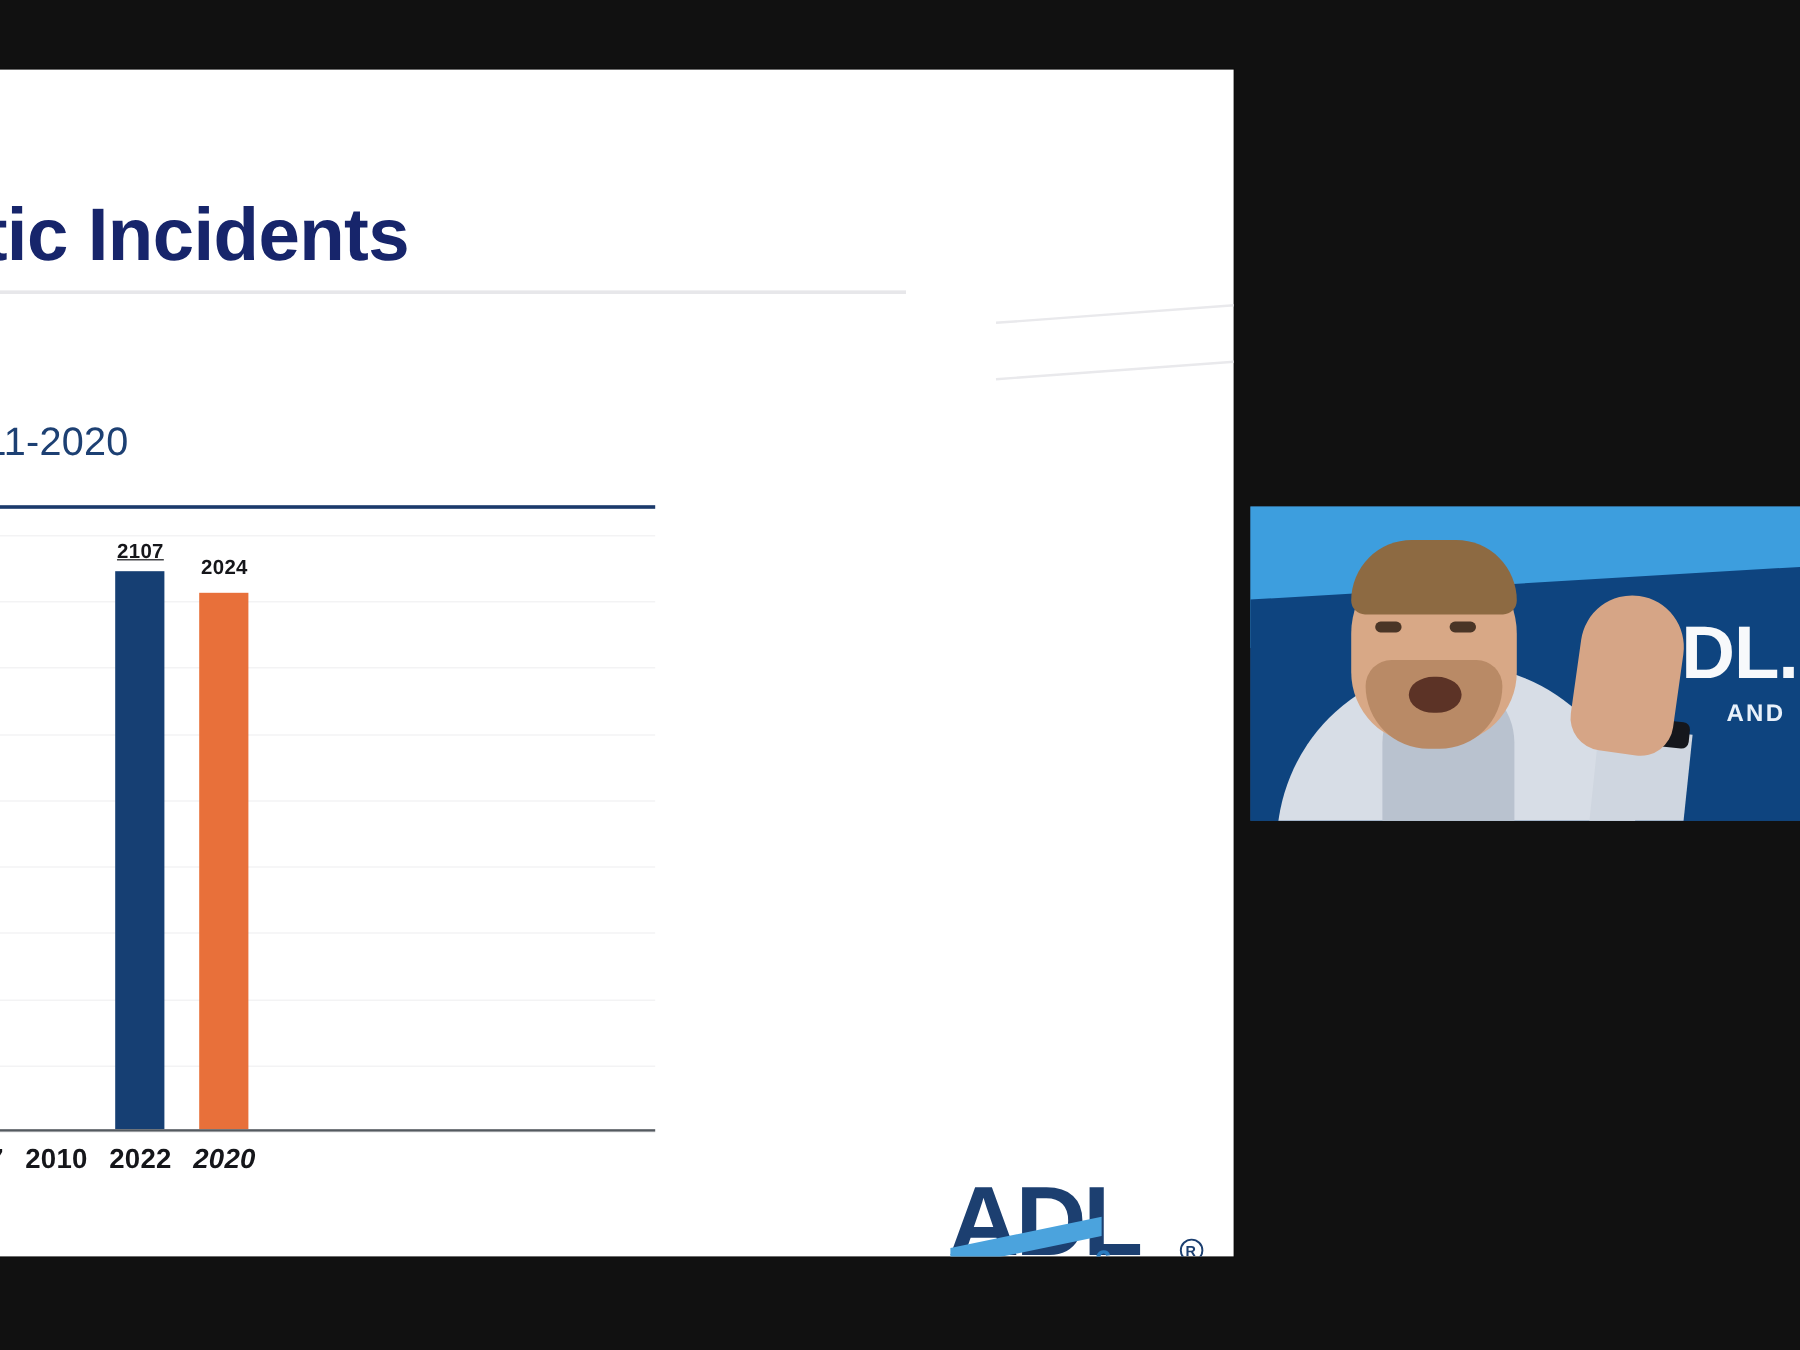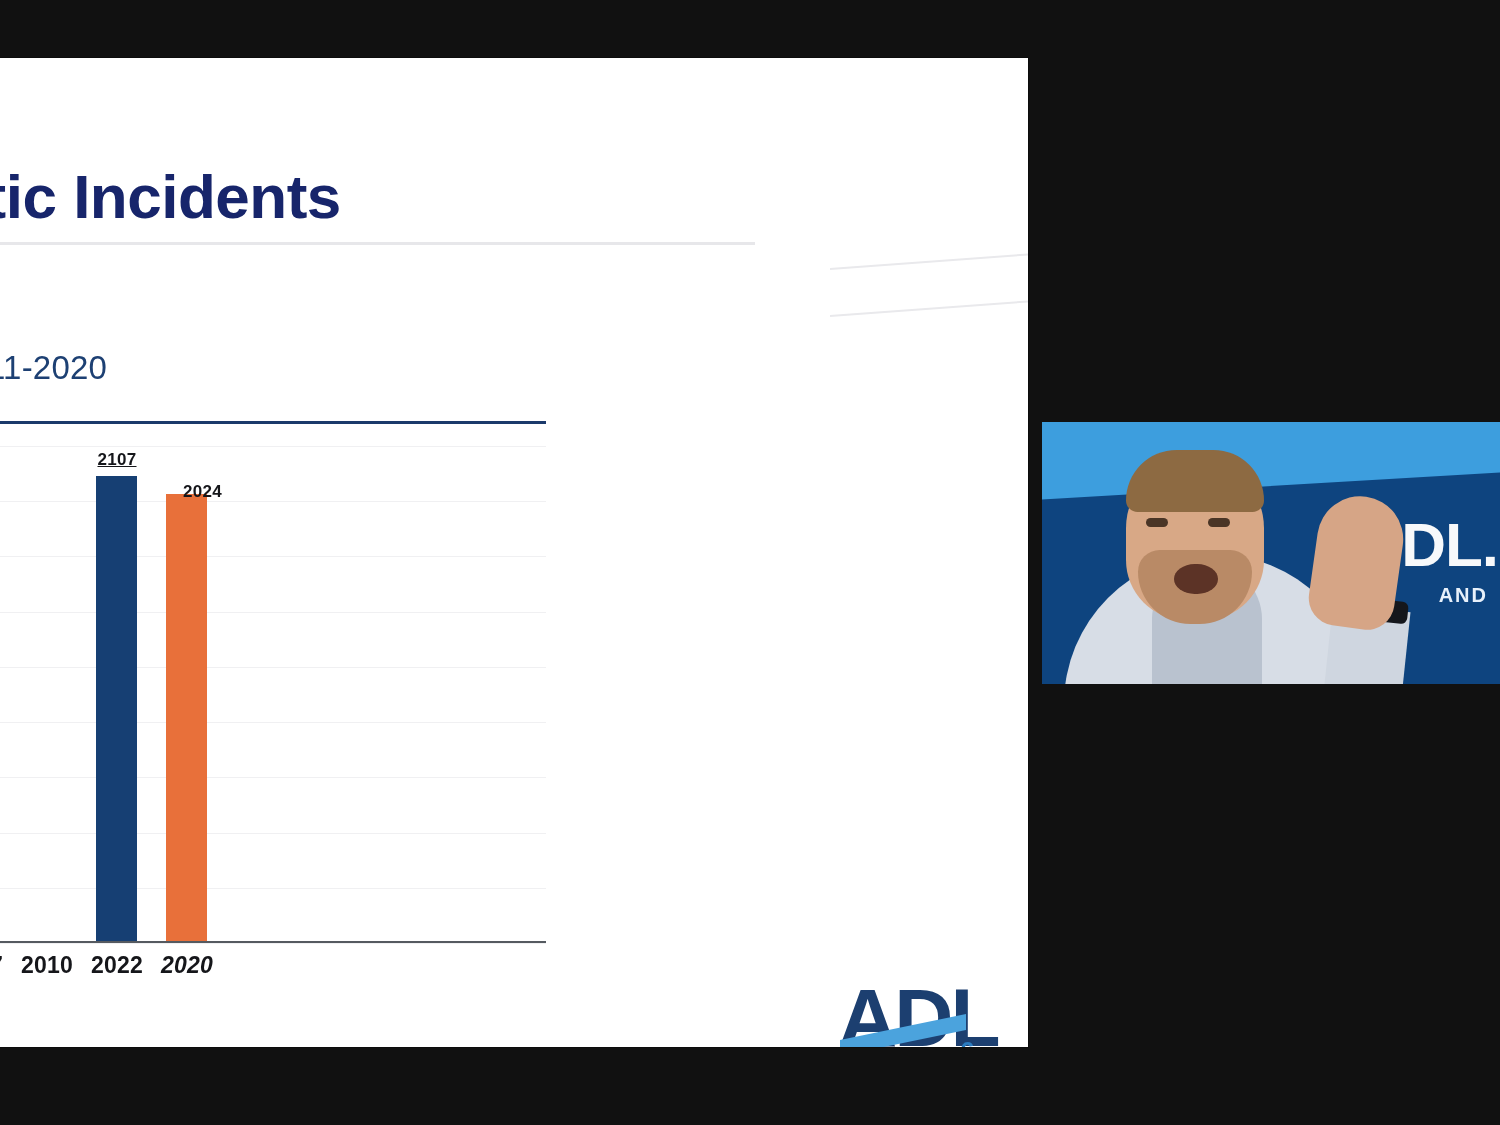--- a/index.html
+++ b/index.html
@@ -175,21 +175,21 @@
     text-align: center;
     font-size: 23px;
     font-weight: bold;
     color: #15161a;
     letter-spacing: 0.2px;
   }
 
   
   #adl-logo {
     position: absolute;
-    left: 1118px;
+    left: 1070px;
     top: 916px;
     width: 220px;
     height: 92px;
   }
   #adl-logo svg { display: block; }
 
   
   #webcam-tile {
     position: absolute;
     left: 1042px;
@@ -381,21 +381,21 @@
         <div id="bars">
             <div class="bar-group" style="left: 170px;">
               <div class="bar-value" style="bottom: 445px;">1986</div>
             </div>
             <div class="bar-group" style="left: 310px;">
               <div class="bar" style="height: 465px; background: rgb(22, 63, 115);"></div>
               <div class="bar-value" style="bottom: 471px; text-decoration: underline;">2107</div>
             </div>
             <div class="bar-group" style="left: 380px;">
               <div class="bar highlight" style="height: 447px; background: rgb(232, 112, 58);"></div>
-              <div class="bar-value" style="bottom: 439px; text-align: right;">2024</div>
+              <div class="bar-value" style="bottom: 458px;">2024</div>
             </div>
           </div>
         <div id="axis-baseline"></div>
       </div>
       <div id="xlabels">
           <div class="x-label" style="left: 170px;">2017</div>
           <div class="x-label" style="left: 240px;">2010</div>
           <div class="x-label" style="left: 310px;">2022</div>
           <div class="x-label" style="left: 380px; font-style: italic;">2020</div>
         </div>

